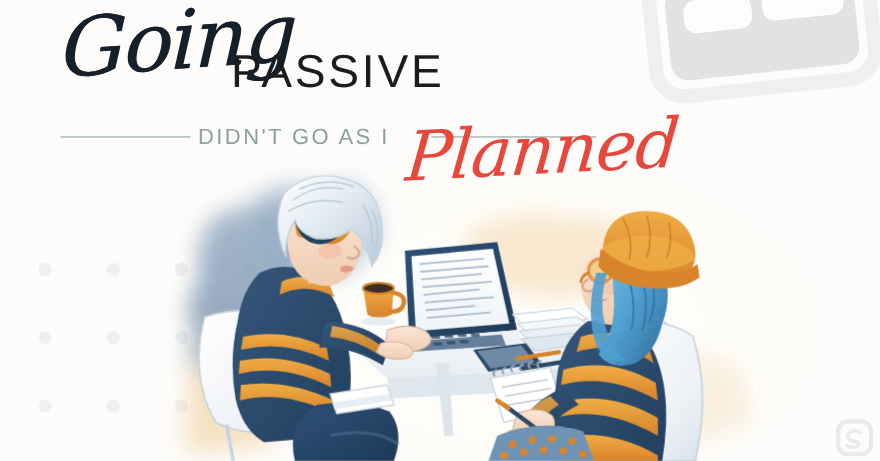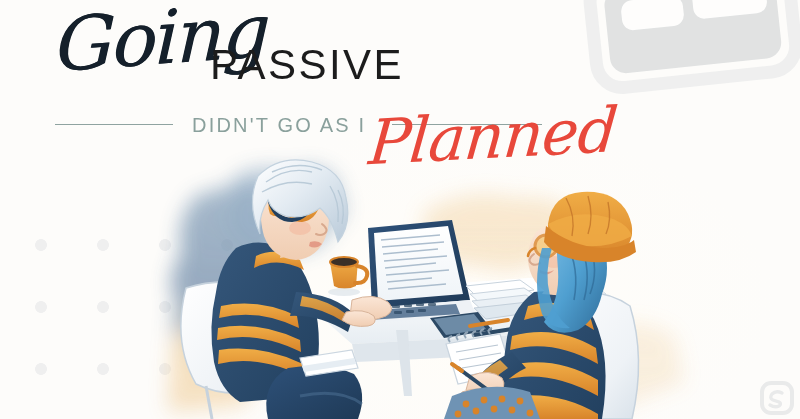--- a/index.html
+++ b/index.html
@@ -55,21 +55,21 @@
 
   .sub-row{position:absolute;left:0;top:112px;width:640px;height:26px;}
   .rule{
     position:absolute;top:12px;height:1px;background:#8fa3a0;
   }
   .rule-left{left:55px;width:118px;}
   .rule-right{left:392px;width:150px;}
   .subtitle{
     position:absolute;left:180px;top:0;
     font-size:20px;font-weight:400;letter-spacing:2.2px;
-    color:#8aa09c;line-height:26px;white-space:nowrap;margin-left:12px;
+    color:#8aa09c;line-height:26px;white-space:nowrap;
   }
 
   .planned{
     position:absolute;left:372px;top:112px;
     font-family:"DejaVu Serif", serif;
     font-style:italic;font-weight:400;
     font-size:62px;line-height:1;
     color:#e8483b;
     letter-spacing:-1px;
     transform:rotate(-3deg) skewX(-8deg);

